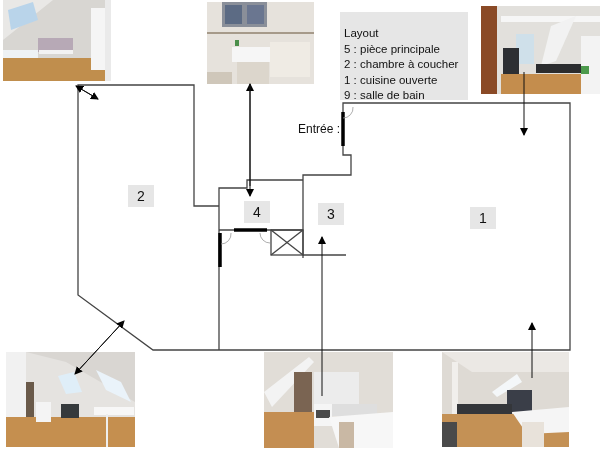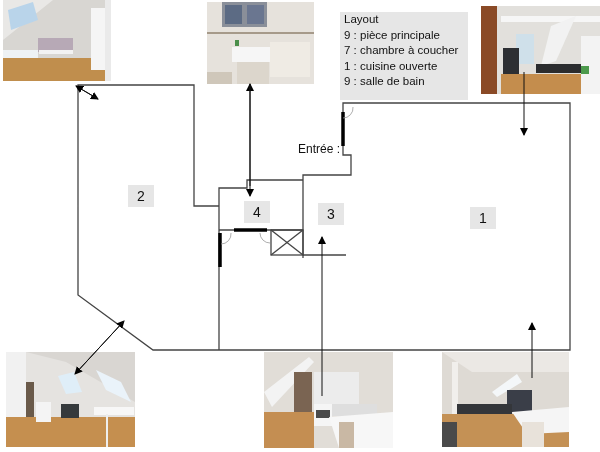--- a/index.html
+++ b/index.html
@@ -1,22 +1,22 @@
 <!DOCTYPE html>
 <html><head>
 <meta charset="utf-8">
 <style>
   html, body { margin:0; padding:0; background:#ffffff; }
   body { width:600px; height:452px; position:relative; overflow:hidden; font-family:"Liberation Sans", sans-serif; }
   .photo { position:absolute; overflow:hidden; }
   .photo svg { display:block; width:100%; height:100%; }
-  .legend { position:absolute; left:340px; top:12px; width:128px; height:88px; background:#e6e6e6; font-size:11.5px; line-height:15.5px; color:#111; padding:0 0 0 4px; box-sizing:border-box; }
+  .legend { position:absolute; left:340px; top:12px; width:128px; height:88px; background:#e6e6e6; font-size:11.5px; line-height:15.5px; color:#111; padding:14px 0 0 4px; box-sizing:border-box; }
   .legend div { white-space:nowrap; }
   .room-label { position:absolute; width:26px; height:22px; background:#e6e6e6; font-size:14px; color:#111; text-align:center; line-height:22px; }
-  .entree { position:absolute; left:298px; top:122px; font-size:12px; color:#111;margin-top:20px; }
+  .entree { position:absolute; left:298px; top:122px; font-size:12px; color:#111; }
   svg.plan { position:absolute; left:0; top:0; width:600px; height:452px; pointer-events:none; }
 </style>
 </head>
 <body>
 
 <div class="photo" style="left:3px;top:0;width:108px;height:81px;">
   <svg viewBox="0 0 108 81" preserveAspectRatio="none">
     <rect width="108" height="81" fill="#d8d6d2"></rect>
     <polygon points="0,0 50,0 0,40" fill="#e9e8e6"></polygon>
     <polygon points="5,10 30,2 35,20 8,30" fill="#b9d4ea"></polygon>
@@ -101,22 +101,22 @@
     <rect x="15" y="52" width="55" height="14" fill="#34363a"></rect>
     <rect x="0" y="62" width="127" height="33" fill="#c49155"></rect>
     <polygon points="70,60 127,55 127,80 85,82" fill="#f5f5f5"></polygon>
     <rect x="80" y="70" width="22" height="25" fill="#e8e2da"></rect>
     <rect x="0" y="70" width="15" height="25" fill="#4a4a4a"></rect>
   </svg>
 </div>
 
 <div class="legend">
   <div>Layout</div>
-  <div>9 : pièce principale</div>
-  <div>7 : chambre à coucher</div>
+  <div>5 : pièce principale</div>
+  <div>2 : chambre à coucher</div>
   <div>1 : cuisine ouverte</div>
   <div>9 : salle de bain</div>
 </div>
 
 <svg class="plan" viewBox="0 0 600 452">
   <defs>
     <marker id="ah" markerWidth="8" markerHeight="8" refX="7" refY="4" orient="auto" markerUnits="userSpaceOnUse">
       <path d="M0,0 L8,4 L0,8 z" fill="#000"></path>
     </marker>
   </defs>

